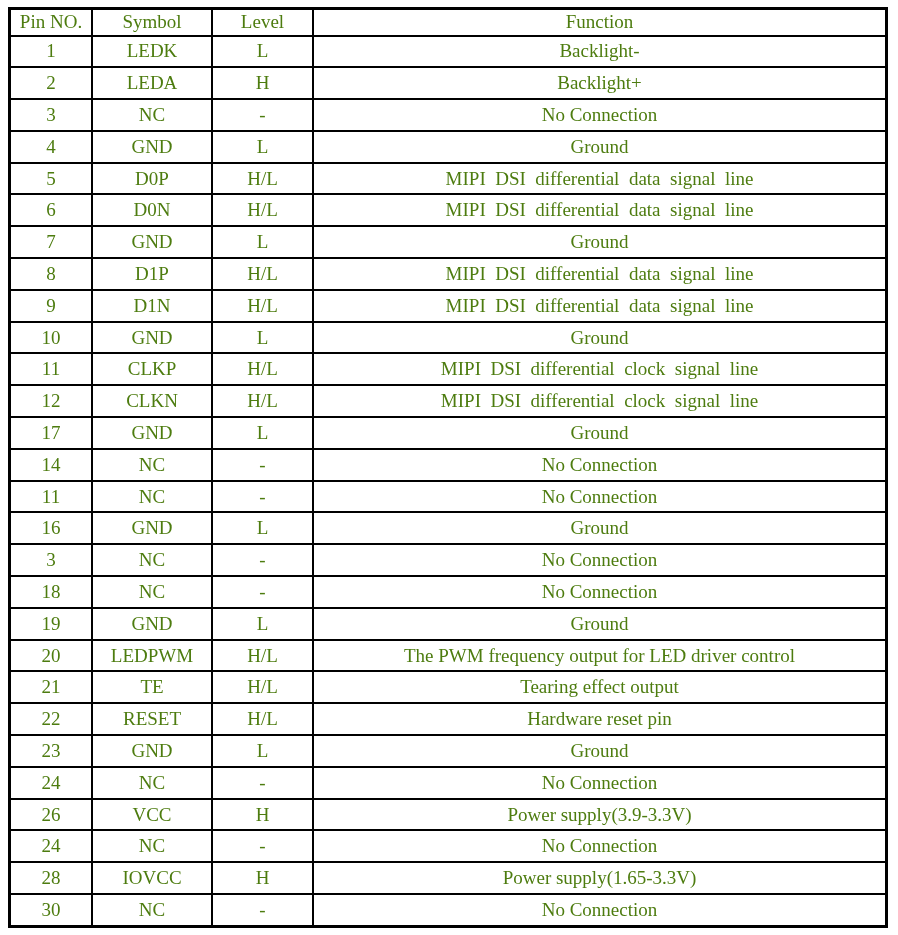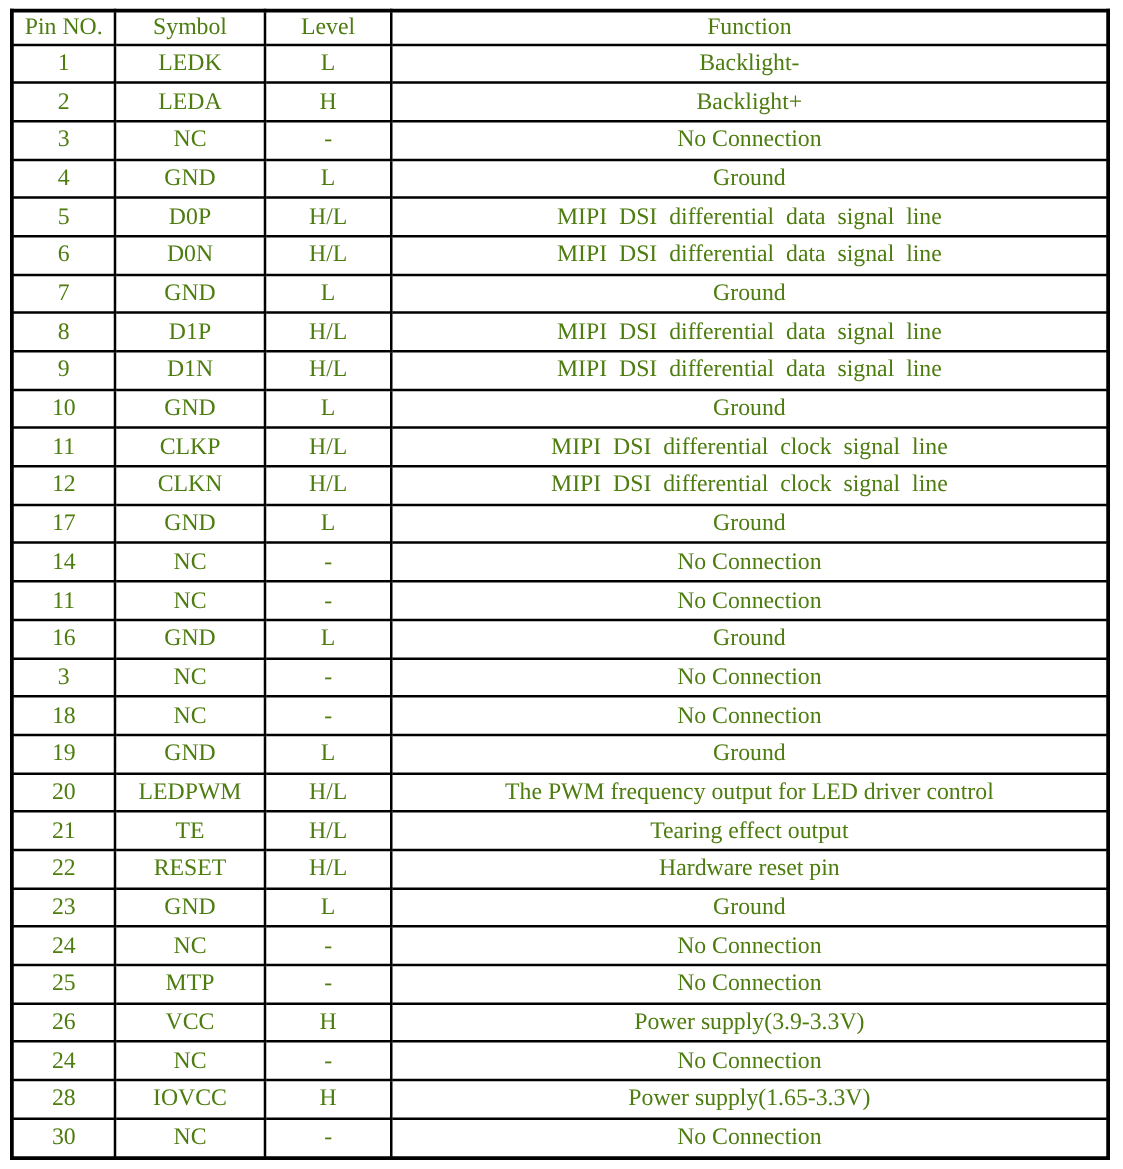--- a/index.html
+++ b/index.html
@@ -203,26 +203,20 @@
           <td class="col-level">L</td>
           <td class="col-function">Ground</td>
         </tr>
         <tr>
           <td class="col-pin">24</td>
           <td class="col-symbol">NC</td>
           <td class="col-level">-</td>
           <td class="col-function">No Connection</td>
         </tr>
         <tr>
-          <td class="col-pin">25</td>
-          <td class="col-symbol">MTP</td>
-          <td class="col-level">-</td>
-          <td class="col-function">No Connection</td>
-        </tr>
-        <tr>
           <td class="col-pin">26</td>
           <td class="col-symbol">VCC</td>
           <td class="col-level">H</td>
           <td class="col-function">Power supply(3.9-3.3V)</td>
         </tr>
         <tr>
           <td class="col-pin">24</td>
           <td class="col-symbol">NC</td>
           <td class="col-level">-</td>
           <td class="col-function">No Connection</td>

